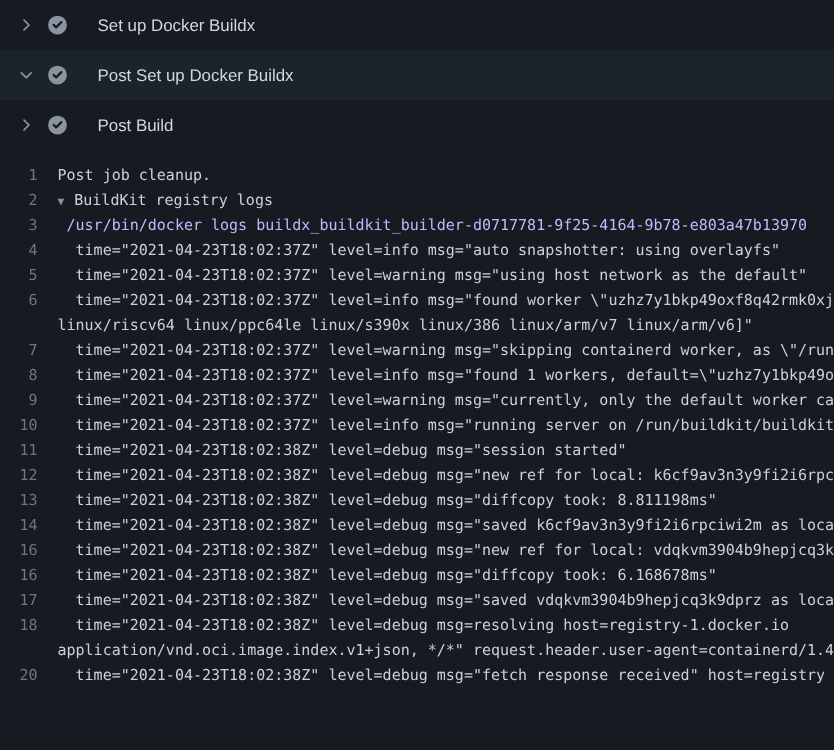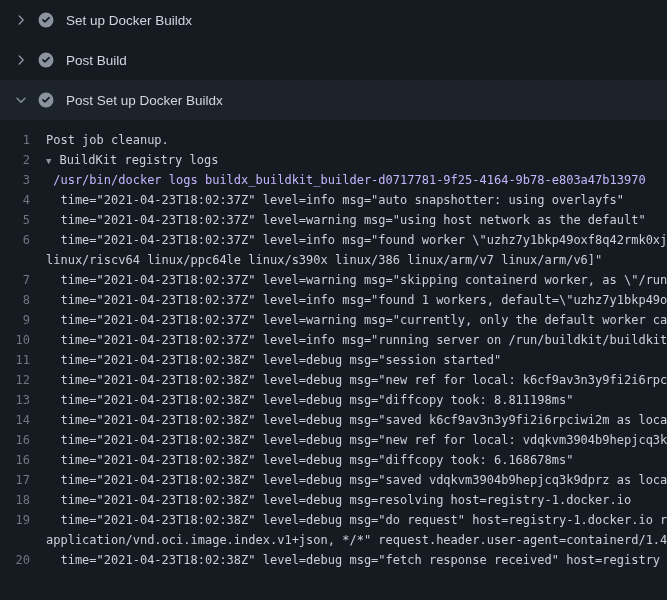--- a/index.html
+++ b/index.html
@@ -22,21 +22,21 @@
     cursor: pointer;
   }
   .section-header.expanded { background: #1d232b; }
   .chev {
     width: 14px; height: 14px;
     display: flex; align-items: center; justify-content: center;
     flex: none;
     margin: 0 10px 0 2px;
   }
   .check { width: 16px; height: 16px; display: flex; flex: none; }
-  .sec-label { margin-left: 12px; white-space: nowrap; }
+  .sec-label { margin-left: 24px; white-space: nowrap; }
   
   .log {
     padding-top: 10px;
     font-family: "DejaVu Sans Mono", "Liberation Mono", monospace;
     font-size: 12px;
     line-height: 20px;
     color: #c9d1d9;
   }
   .row { display: flex; height: 20px; align-items: baseline; }
   .num {
@@ -68,47 +68,47 @@
         </svg>
       </span>
       <span class="check">
         <svg width="16" height="16" viewBox="0 0 16 16">
           <circle cx="8" cy="8" r="7.5" fill="#8b949e"></circle>
           <path d="M11.1 5.7L6.9 9.9L4.9 7.9" stroke="#161b22" stroke-width="1.7" fill="none" stroke-linecap="round" stroke-linejoin="round"></path>
         </svg>
       </span>
       <span class="sec-label">Set up Docker Buildx</span>
     </div>
+    <div class="section-header expanded">
+      <span class="chev">
+        <svg width="14" height="14" viewBox="0 0 16 16" fill="none">
+          <path d="M3.5 6L8 10.5L12.5 6" stroke="#8b949e" stroke-width="1.6" stroke-linecap="round" stroke-linejoin="round"></path>
+        </svg>
+      </span>
+      <span class="check">
+        <svg width="16" height="16" viewBox="0 0 16 16">
+          <circle cx="8" cy="8" r="7.5" fill="#8b949e"></circle>
+          <path d="M11.1 5.7L6.9 9.9L4.9 7.9" stroke="#161b22" stroke-width="1.7" fill="none" stroke-linecap="round" stroke-linejoin="round"></path>
+        </svg>
+      </span>
+      <span class="sec-label">Post Set up Docker Buildx</span>
+    </div>
     <div class="section-header">
       <span class="chev">
         <svg width="14" height="14" viewBox="0 0 16 16" fill="none">
           <path d="M6 3.5L10.5 8L6 12.5" stroke="#8b949e" stroke-width="1.6" stroke-linecap="round" stroke-linejoin="round"></path>
         </svg>
       </span>
       <span class="check">
         <svg width="16" height="16" viewBox="0 0 16 16">
           <circle cx="8" cy="8" r="7.5" fill="#8b949e"></circle>
           <path d="M11.1 5.7L6.9 9.9L4.9 7.9" stroke="#161b22" stroke-width="1.7" fill="none" stroke-linecap="round" stroke-linejoin="round"></path>
         </svg>
       </span>
       <span class="sec-label">Post Build</span>
-    </div>
-    <div class="section-header expanded">
-      <span class="chev">
-        <svg width="14" height="14" viewBox="0 0 16 16" fill="none">
-          <path d="M3.5 6L8 10.5L12.5 6" stroke="#8b949e" stroke-width="1.6" stroke-linecap="round" stroke-linejoin="round"></path>
-        </svg>
-      </span>
-      <span class="check">
-        <svg width="16" height="16" viewBox="0 0 16 16">
-          <circle cx="8" cy="8" r="7.5" fill="#8b949e"></circle>
-          <path d="M11.1 5.7L6.9 9.9L4.9 7.9" stroke="#161b22" stroke-width="1.7" fill="none" stroke-linecap="round" stroke-linejoin="round"></path>
-        </svg>
-      </span>
-      <span class="sec-label">Post Set up Docker Buildx</span>
     </div>
   </div>
 <div id="log" class="log">
     <div class="row">
       <span class="num">1</span>
       <span class="text">Post job cleanup.</span>
     </div>
     <div class="row">
       <span class="num">2</span>
       <span class="marker">▼</span>
@@ -176,24 +176,20 @@
     </div>
     <div class="row">
       <span class="num">17</span>
       <span class="text">  time="2021-04-23T18:02:38Z" level=debug msg="saved vdqkvm3904b9hepjcq3k9dprz as loca</span>
     </div>
     <div class="row">
       <span class="num">18</span>
       <span class="text">  time="2021-04-23T18:02:38Z" level=debug msg=resolving host=registry-1.docker.io</span>
     </div>
     <div class="row">
-      <span class="num">19</span>
-      <span class="text">  time="2021-04-23T18:02:38Z" level=debug msg="do request" host=registry-1.docker.io r</span>
-    </div>
-    <div class="row">
       <span class="num"></span>
       <span class="text">application/vnd.oci.image.index.v1+json, */*" request.header.user-agent=containerd/1.4</span>
     </div>
     <div class="row">
       <span class="num">20</span>
       <span class="text">  time="2021-04-23T18:02:38Z" level=debug msg="fetch response received" host=registry</span>
     </div>
   </div>
 
 </body></html>

